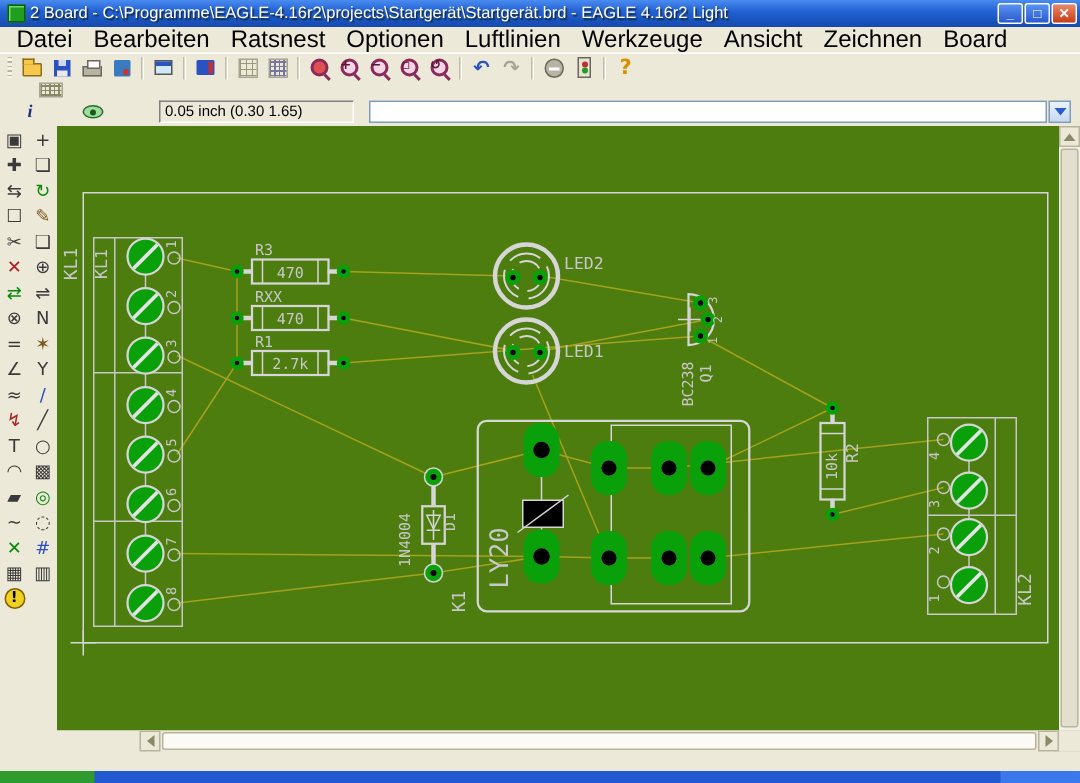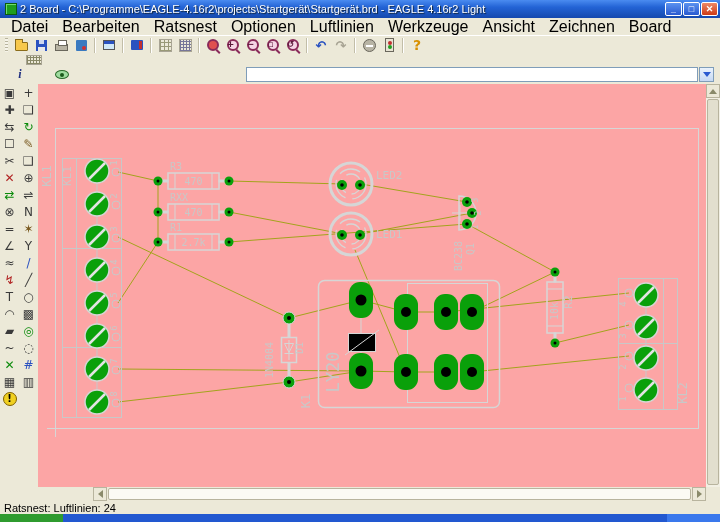--- a/index.html
+++ b/index.html
@@ -90,21 +90,21 @@
   .palette{display:grid;grid-template-columns:19px 19px;grid-auto-rows:17px;justify-items:center;align-items:center;}
   .pt{font-family:"DejaVu Sans",sans-serif;font-size:12px;color:#3a3a3a;line-height:1;cursor:default;}
   .pt.red{color:#b02020;}
   .pt.green{color:#0a8a0a;}
   .pt.blue{color:#2a50c0;}
   .pt.brown{color:#7a5a20;}
   .pt.err{width:14px;height:14px;border-radius:50%;background:#f0d020;border:1px solid #806000;
     color:#000;font:bold 10px/12px "DejaVu Sans",sans-serif;text-align:center;}
 
   
-  .canvas{position:absolute;left:38px;top:84px;width:668px;height:403px;background:#fca5a5;}
+  .canvas{position:absolute;left:38px;top:84px;width:668px;height:403px;background:#4d7c0f;}
   .canvas svg{display:block;}
   text{font-family:"DejaVu Sans Mono",monospace;fill:#c8c8c8;}
 
   
   .vscroll{position:absolute;left:706px;top:84px;width:14px;height:417px;background:#f2f0e4;}
   .vscroll .arr{position:absolute;left:0;width:14px;height:14px;background:#ece9d8;border:1px solid #b8b49e;
     display:flex;align-items:center;justify-content:center;}
   .vscroll .thumb{position:absolute;left:1px;top:15px;width:12px;height:386px;background:#e2dfce;
     border:1px solid #b8b49e;border-radius:2px;}
   .tri-up{width:0;height:0;border-left:4px solid transparent;border-right:4px solid transparent;border-bottom:5px solid #8a8a6a;}
@@ -225,20 +225,21 @@
       </span>
   </div>
 
   <div class="row2">
     <span class="gridbtn"></span>
   </div>
 
   <div class="paramrow">
     <span class="ic-info">i</span>
     <span class="ic-eye"></span>
+    <span class="coordbox">0.05 inch (0.30 1.65)</span>
     <input class="cmdline" type="text" value="" style="">
     <span class="cmddrop">
         <i></i>
       </span>
   </div>
 
   <div class="sidebar">
     <div class="palette">
       <span class="pt">▣</span>
       <span class="pt">+</span>
@@ -514,22 +515,19 @@
     <span class="arr" style="left:55px;">
         <i class="tri-lf"></i>
       </span>
     <span class="thumb"></span>
     <span class="arr" style="left:654px;">
         <i class="tri-rt"></i>
       </span>
   </div>
   <div class="corner"></div>
 
-  <div class="statusbar">
-    <span>Ratsnest: Luftlinien: 24</span>
-  </div>
 
   <div class="taskbar">
     <span class="start"></span>
     <span class="tray"></span>
   </div>
 
 </div>
 
 </body></html>

